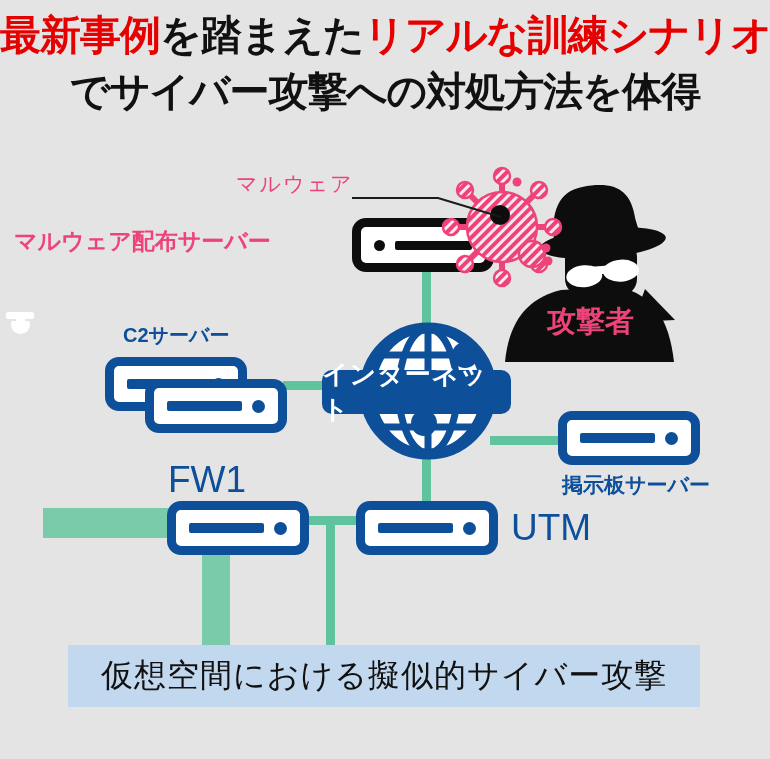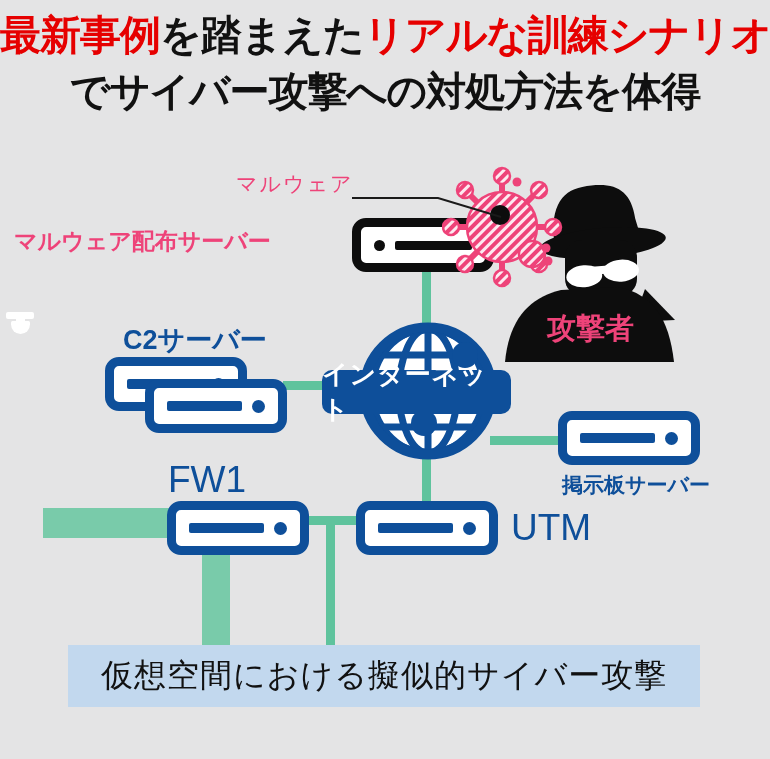--- a/index.html
+++ b/index.html
@@ -113,21 +113,21 @@
     <polygon points="62,114 28,148 72,148"></polygon>
     <polygon points="148,111 178,142 136,144"></polygon>
     <path d="M8,184 C12,140 34,119 64,112 L122,109 C156,117 172,140 177,184 Z"></path>
   </g>
   <g fill="#fff" transform="rotate(-4 105 94)">
     <ellipse cx="87" cy="97" rx="18" ry="11"></ellipse>
     <ellipse cx="124" cy="94" rx="18" ry="11"></ellipse>
     <rect x="92" y="88" width="26" height="8"></rect>
   </g>
 </svg>
-<div class="abs lbl pink-bold" style="left:543px;top:309px;width:95px;text-align:center;font-size:29px;z-index:4">攻撃者</div>
+<div class="abs lbl pink-bold" style="left:543px;top:302px;width:95px;text-align:center;font-size:29px;z-index:4">攻撃者</div>
 
 <div class="abs server black" style="left:352px;top:218px;z-index:1">
   <span class="dot"></span>
     <span class="bar"></span>
 </div>
 
 <svg class="abs" style="left:442px;top:165px;z-index:3" width="130" height="130" viewBox="0 0 130 130">
   <defs>
     <pattern id="hatch" width="7" height="7" patternUnits="userSpaceOnUse" patternTransform="rotate(45)">
       <rect width="7" height="7" fill="#fde9f0"></rect>
@@ -170,21 +170,21 @@
 <div class="abs lbl pink-bold" style="left:14px;top:226px;font-size:23px;z-index:4">マルウェア配布サーバー</div>
 
 <div class="abs server" style="left:105px;top:357px;z-index:1">
   <span class="bar"></span>
     <span class="dot"></span>
 </div>
 <div class="abs server" style="left:145px;top:379px;z-index:2">
   <span class="bar"></span>
     <span class="dot"></span>
 </div>
-<div class="abs lbl blue-semi" style="left:123px;top:322px;font-size:27px">C2サーバー</div>
+<div class="abs lbl blue-semi" style="left:123px;top:322px;font-size:20px">C2サーバー</div>
 
 <div class="abs server" style="left:558px;top:411px;z-index:2">
   <span class="bar"></span>
     <span class="dot"></span>
 </div>
 <div class="abs lbl blue-semi" style="left:538px;top:471px;width:196px;text-align:center;font-size:21px">掲示板サーバー</div>
 
 <div class="abs server" style="left:167px;top:501px;z-index:2">
   <span class="bar"></span>
     <span class="dot"></span>

